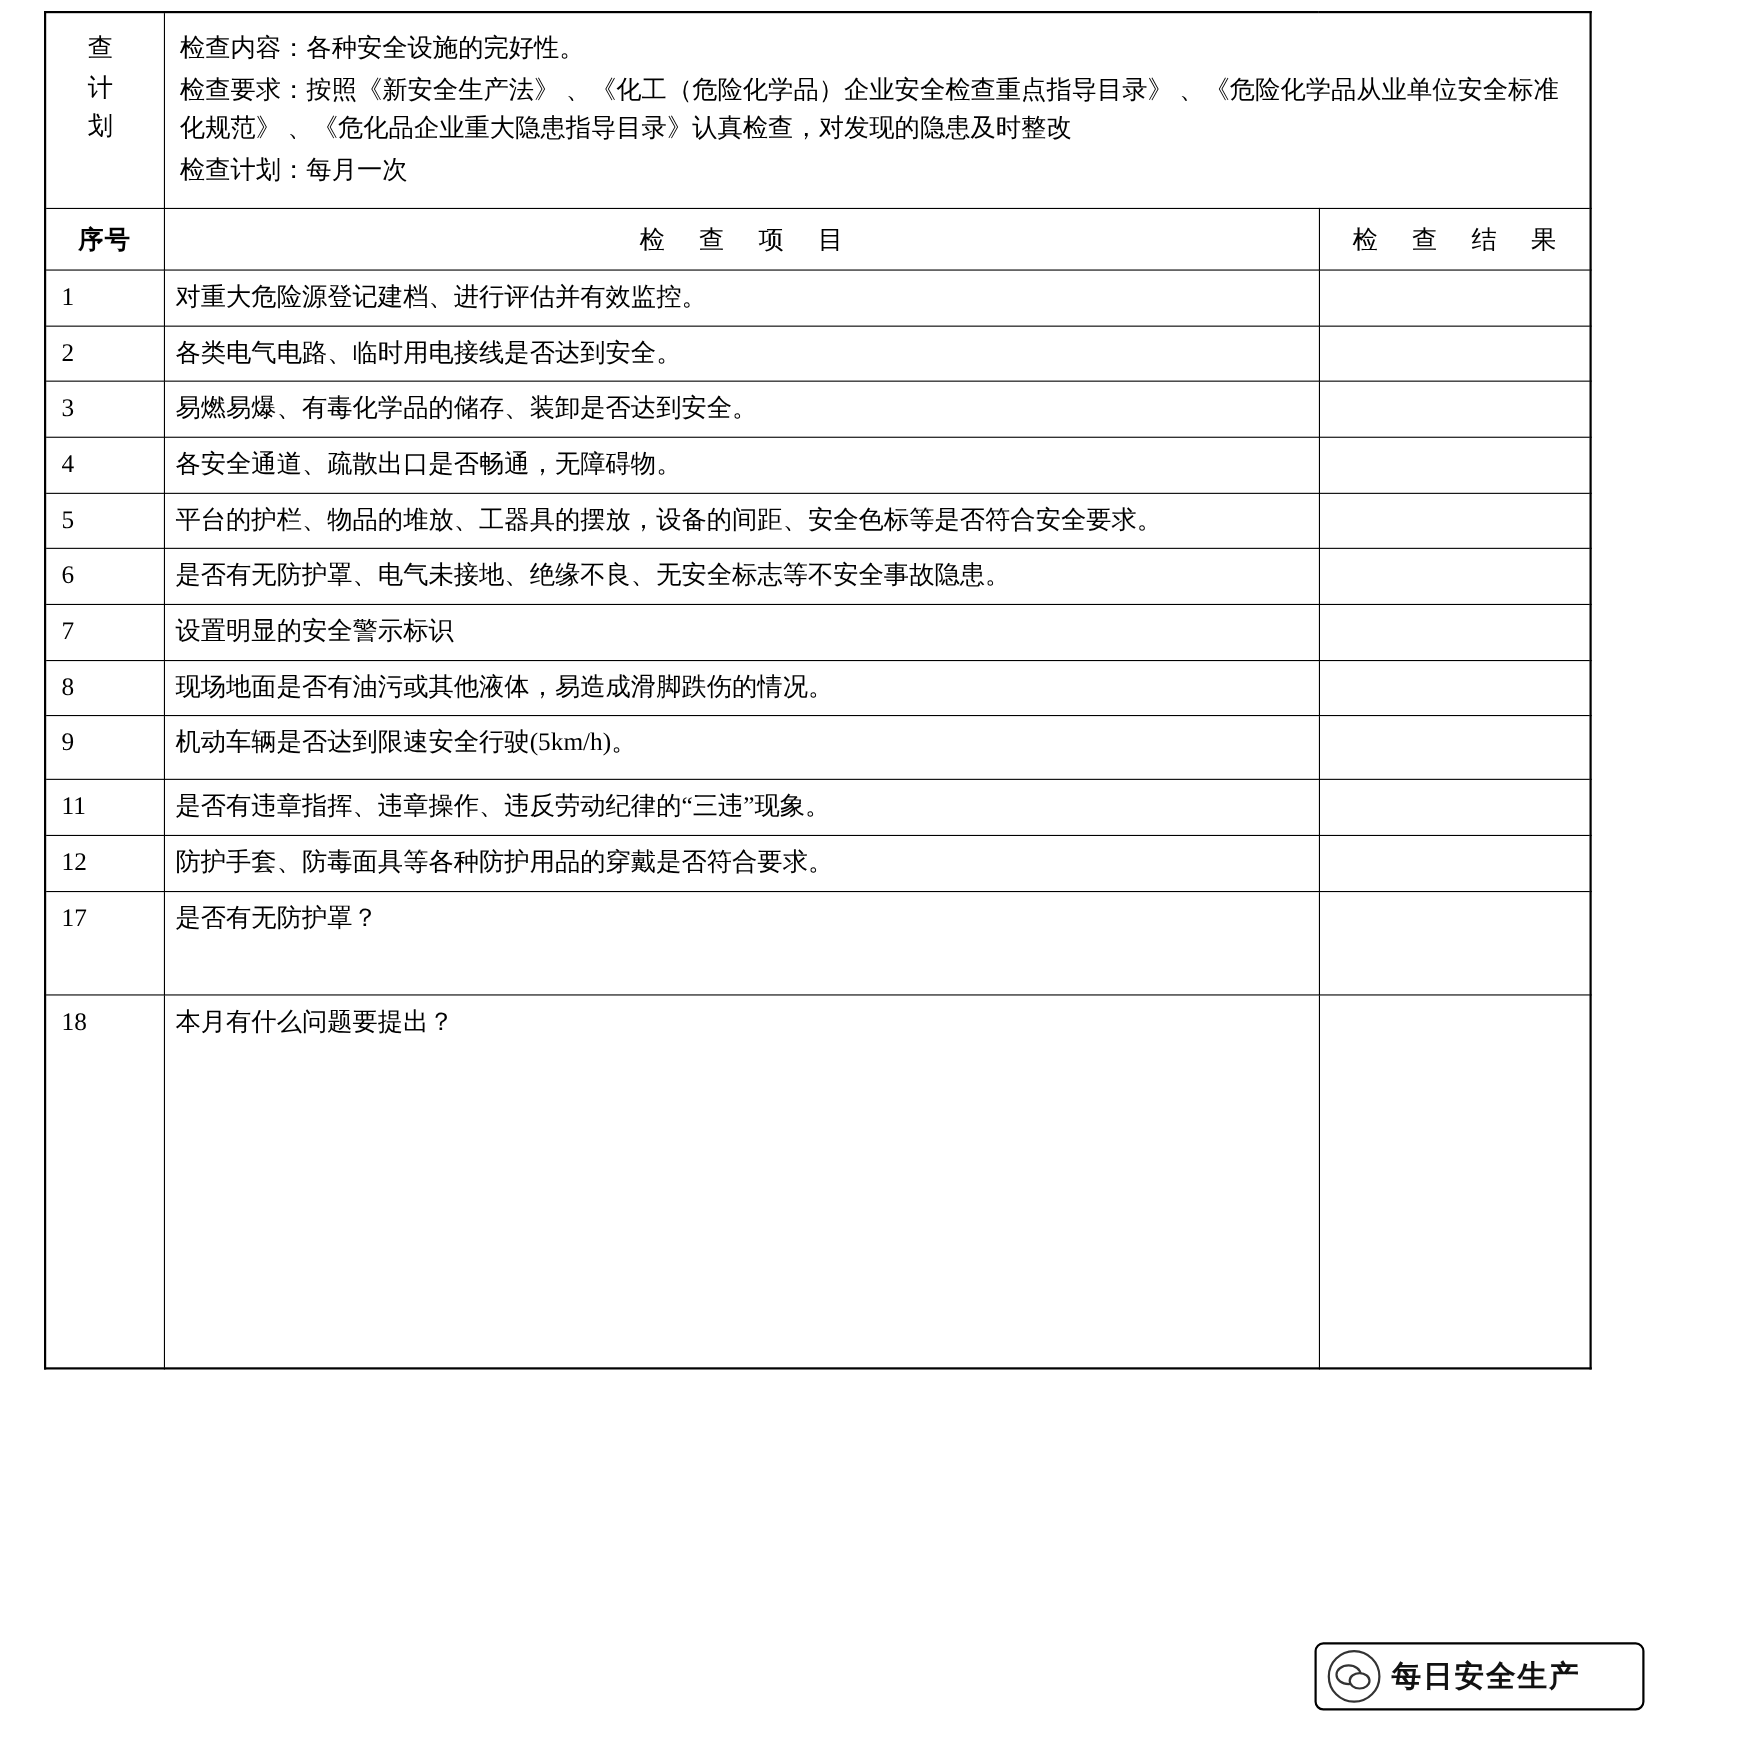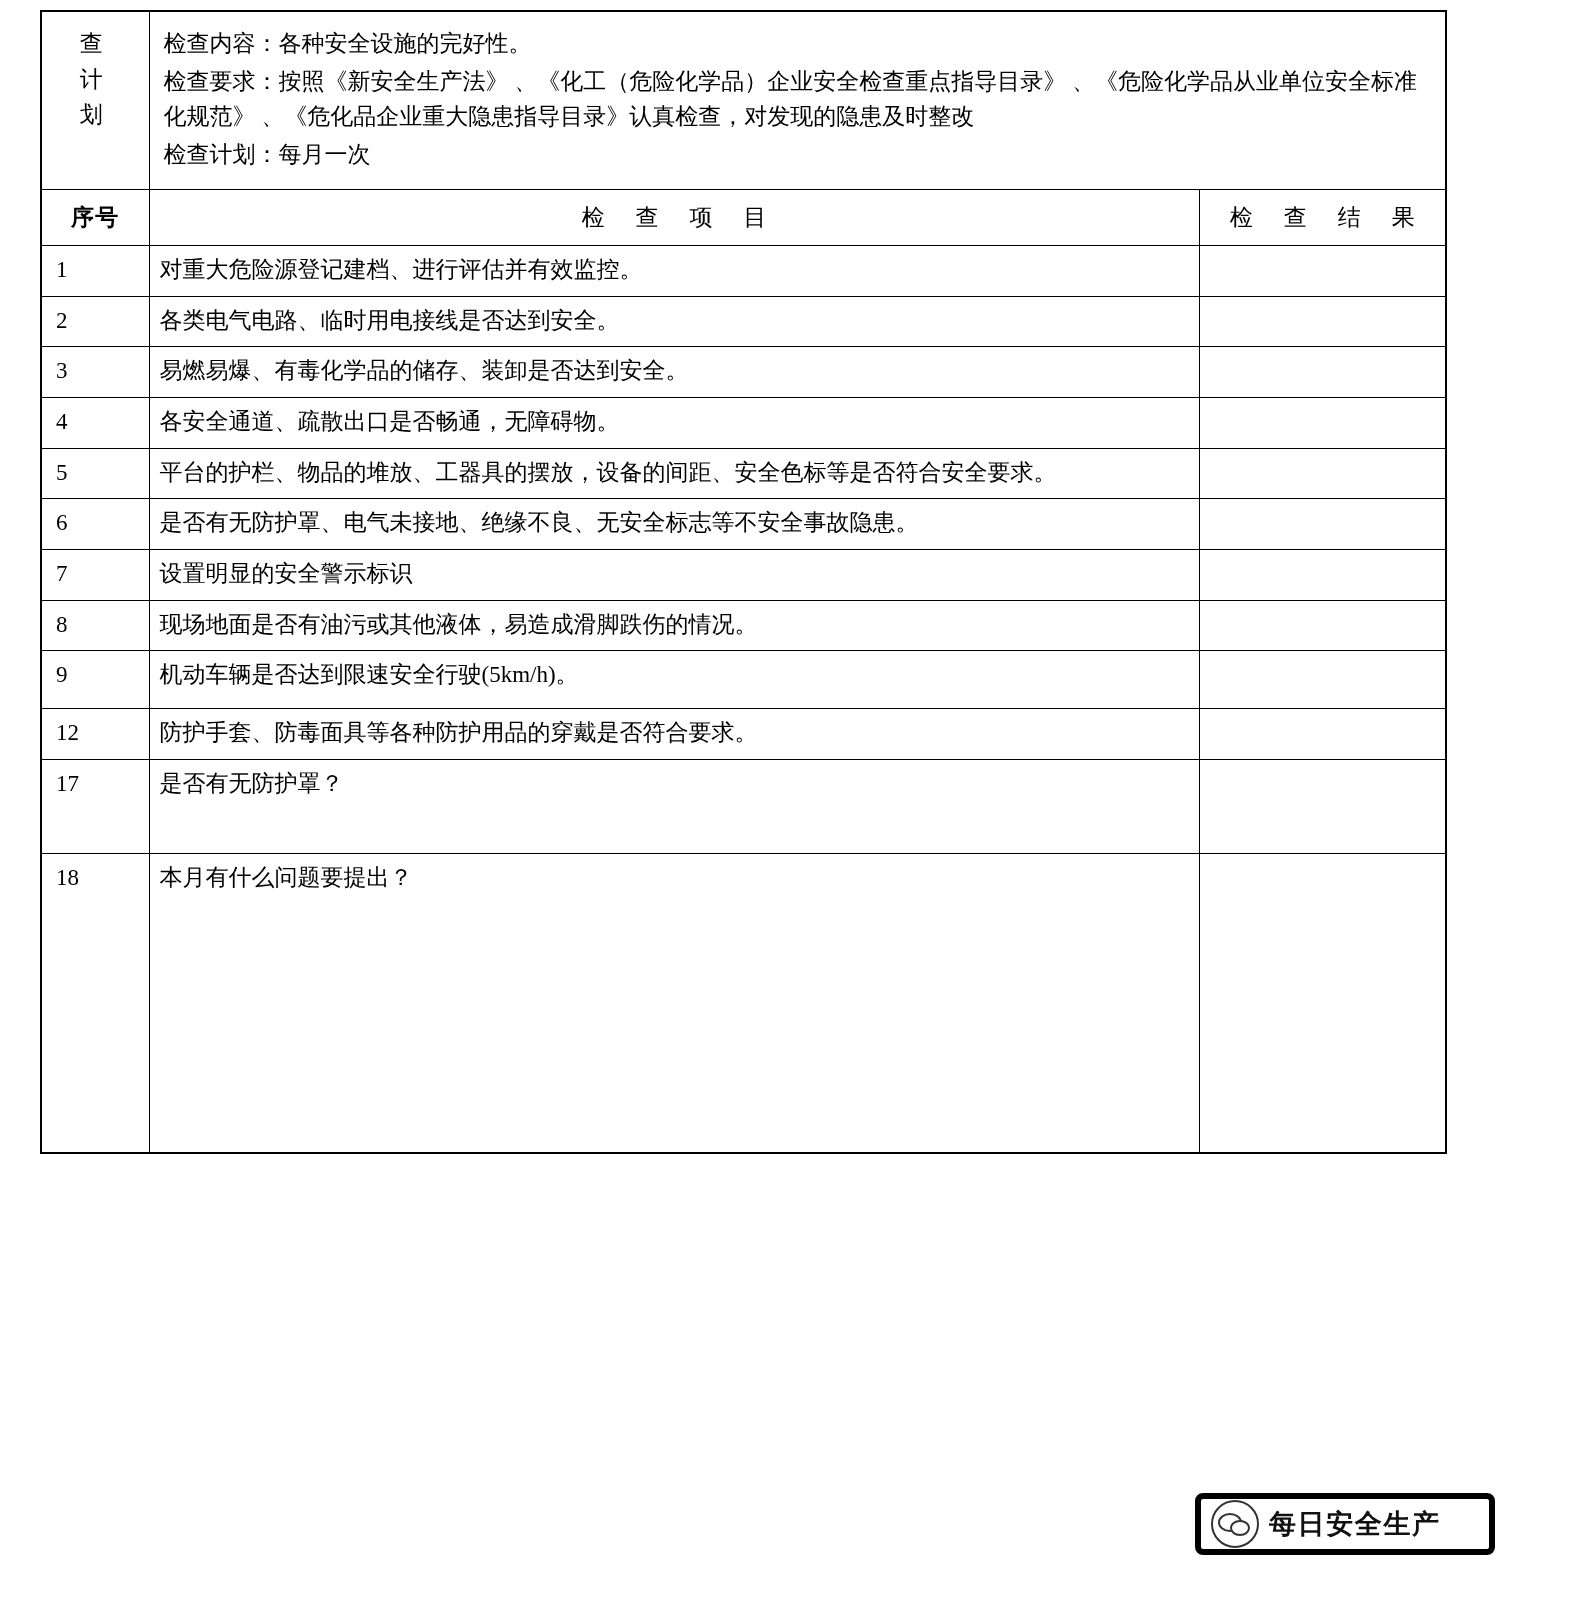--- a/index.html
+++ b/index.html
@@ -79,21 +79,21 @@
   }
   td.result { }
 
   
   .wm {
     position: absolute;
     right: 92px;
     bottom: 44px;
     width: 300px;
     height: 62px;
-    border: 6px solid #000000;
+    border: 2px solid #000000;
     border-radius: 8px;
     display: flex;
     align-items: center;
     padding-left: 10px;
     box-sizing: border-box;
     background: #fff;
   }
   .wm .wx {
     width: 44px;
     height: 44px;
@@ -193,30 +193,35 @@
         <td class="num">8</td>
         <td>现场地面是否有油污或其他液体，易造成滑脚跌伤的情况。</td>
         <td class="result"></td>
       </tr>
       <tr style="height:58px;">
         <td class="num">9</td>
         <td>机动车辆是否达到限速安全行驶(5km/h)。</td>
         <td class="result"></td>
       </tr>
       <tr>
+        <td class="num">11</td>
+        <td>是否有违章指挥、违章操作、违反劳动纪律的“三违”现象。</td>
+        <td class="result"></td>
+      </tr>
+      <tr>
         <td class="num">12</td>
         <td>防护手套、防毒面具等各种防护用品的穿戴是否符合要求。</td>
         <td class="result"></td>
       </tr>
       <tr style="height:94px;">
         <td class="num">17</td>
         <td>是否有无防护罩？</td>
         <td class="result"></td>
       </tr>
-      <tr style="height:300px;">
+      <tr style="height:340px;">
         <td class="num">18</td>
         <td>本月有什么问题要提出？</td>
         <td class="result"></td>
       </tr>
     </tbody>
   </table>
 </div>
 
 <div class="wm">
   <span class="wx"></span>

